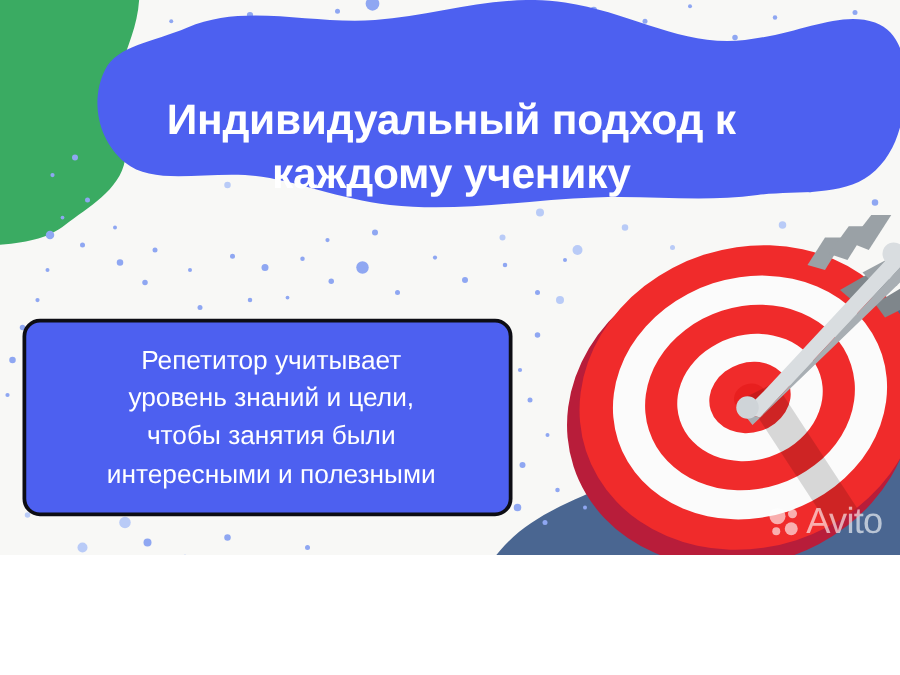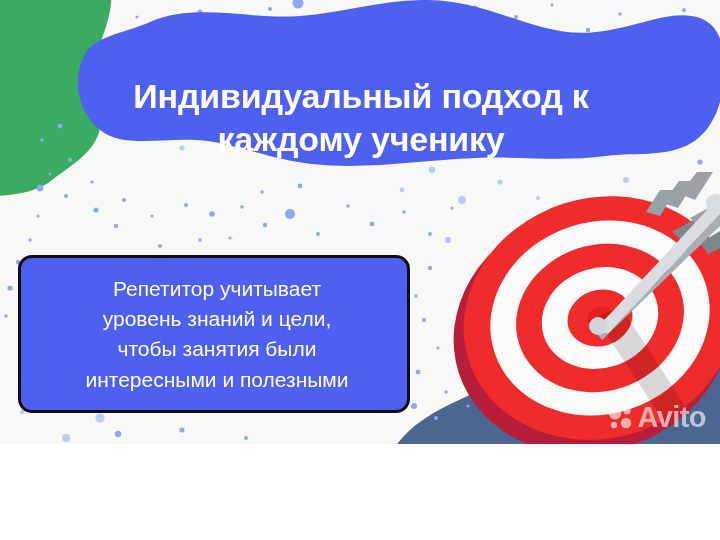--- a/index.html
+++ b/index.html
@@ -83,21 +83,21 @@
     bottom: 12px;
     z-index: 8;
     display: flex;
     align-items: center;
     gap: 5px;
     opacity: 0.62;
   }
   #watermark .wm-text {
     color: #ffffff;
     font-size: 29px;
-    font-weight: 700;
+    font-weight: 400;
     letter-spacing: -0.6px;
     line-height: 1;
   }
 </style>
 </head>
 <body>
 
 <div id="poster">
 
   <svg id="bg-svg" class="layer" viewBox="0 0 720 540" xmlns="http://www.w3.org/2000/svg">

